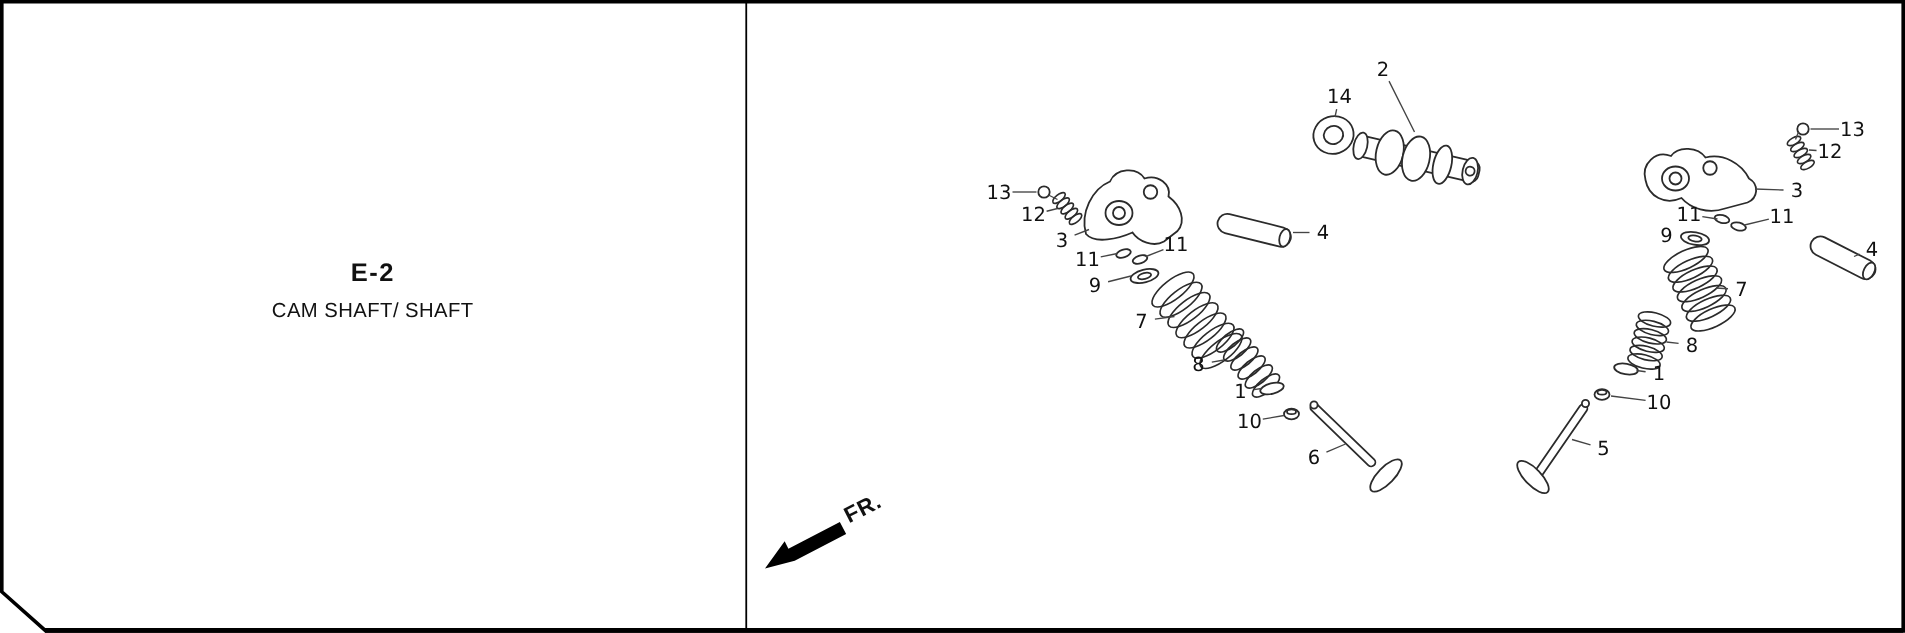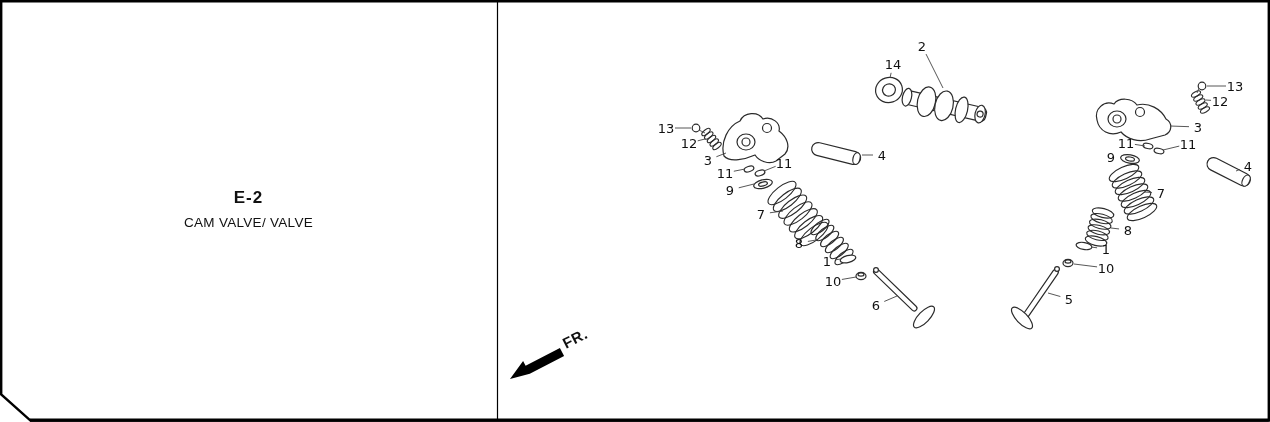--- a/index.html
+++ b/index.html
@@ -1,36 +1,36 @@
 <!DOCTYPE html>
 <html><head>
 <meta charset="utf-8">
 <style>
   html,body{margin:0;padding:0;background:#fff;}
   .frame{position:relative;width:1270px;height:422px;background:#fff;overflow:hidden;
          font-family:"Liberation Sans",sans-serif;}
-  .title-block{position:absolute;left:0;top:188px;width:497px;text-align:center;color:#111;}
+  .title-block{position:absolute;left:0;top:172px;width:497px;text-align:center;color:#111;}
   .code{font-size:17px;font-weight:bold;letter-spacing:1px;}
   .name{font-size:13.5px;margin-top:7px;letter-spacing:.3px;}
   svg.diagram{position:absolute;left:0;top:0;}
   .part{fill:#fff;stroke:#2b2b2b;stroke-width:1.2;}
   .coil{fill:none;stroke:#2b2b2b;stroke-width:1.1;}
   .leader{stroke:#444;stroke-width:.9;}
   .part-num{font-family:"DejaVu Sans",sans-serif;font-size:13px;fill:#111;text-anchor:middle;}
   .fr-text{font-size:15px;font-weight:bold;fill:#111;letter-spacing:.5px;}
   .frame-line{stroke:#000;}
 </style>
 </head>
 <body>
 
 <div class="frame">
 
   <div class="title-block">
     <div class="code">E-2</div>
-    <div class="name">CAM VALVE/ VALVE</div>
+    <div class="name">CAM SHAFT/ SHAFT</div>
   </div>
 
   <svg class="diagram" width="1270" height="422" viewBox="0 0 1270 422">
 
     <path d="M 1.2,1.2 H 1268.8 V 420.6 H 30.5 L 1.2,394.5 Z" fill="none" stroke="#000" stroke-width="2.4"></path>
     <line x1="30" y1="420.2" x2="1268.8" y2="420.2" stroke="#000" stroke-width="3.2"></line>
     <line x1="497.5" y1="2" x2="497.5" y2="419" class="frame-line" stroke-width="1.2"></line>
 
     <g id="springs-layer">
         <ellipse cx="782" cy="193" rx="17" ry="6.5" transform="rotate(-38.0 782 193)" class="coil"></ellipse>

